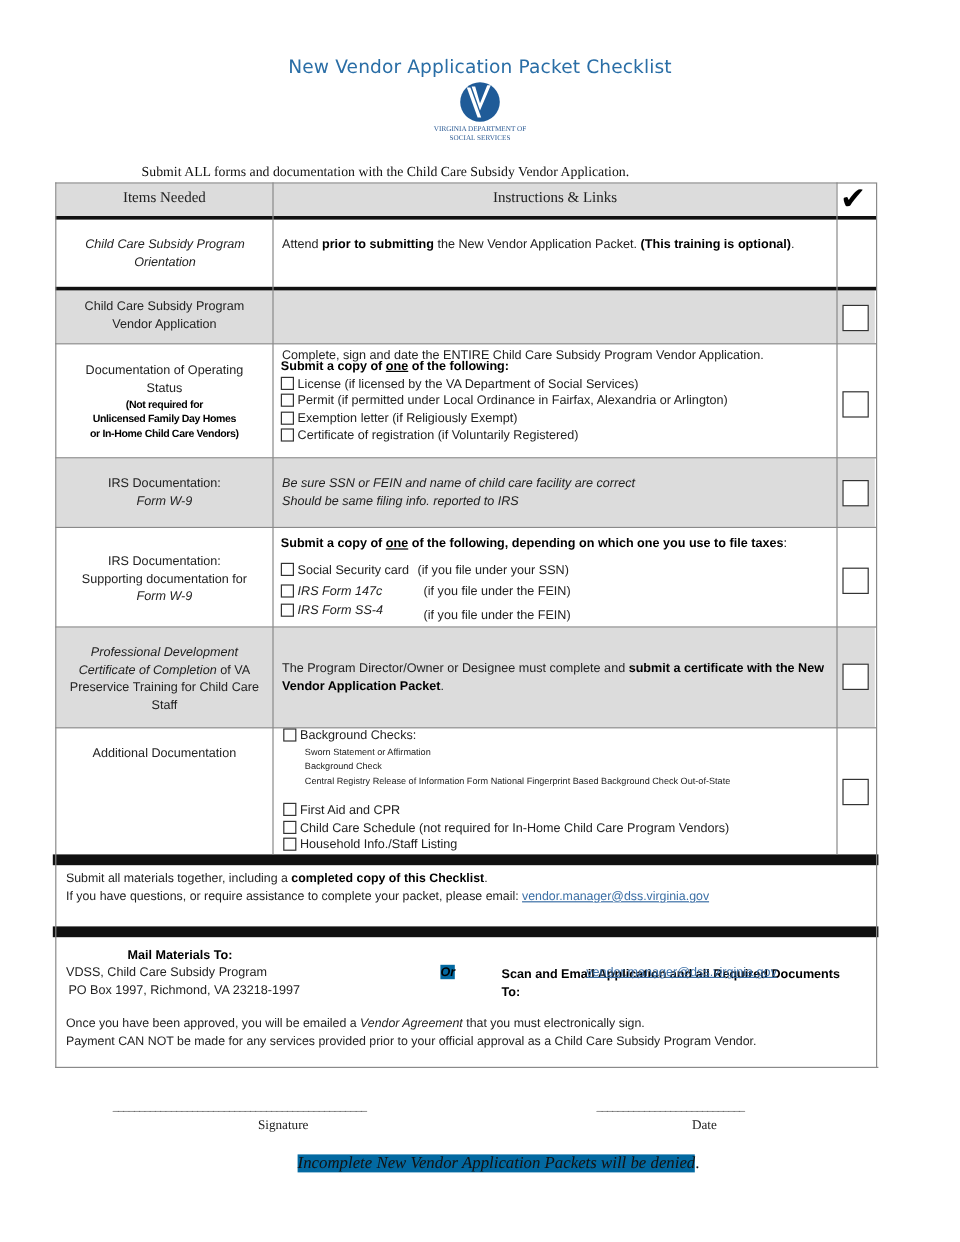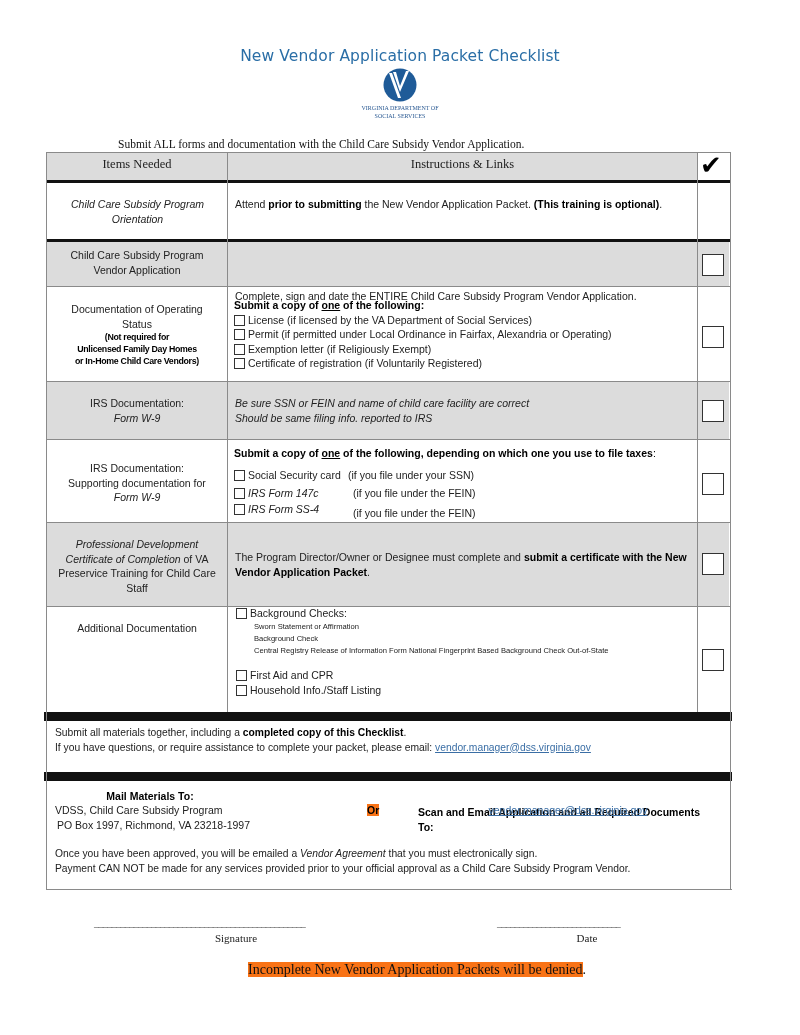--- a/index.html
+++ b/index.html
@@ -19,21 +19,21 @@
   .txt { position: absolute; font-size: 10.5px; line-height: 14.5px; color: #222; }
   .sm { font-size: 8.8px; line-height: 12px; }
   .center { text-align: center; }
   .serif { font-family: "Liberation Serif", serif; }
   b, .b { font-weight: bold; color: #000; }
   i, .i { font-style: italic; }
   .cb { display: inline-block; width: 11px; height: 11px; border: 1px solid #333; box-sizing: border-box;
         vertical-align: -2px; margin-right: 3px; background: #fff; }
   .bigcb { position: absolute; left: 702px; width: 22px; height: 22px; border: 1.5px solid #333; box-sizing: border-box; background: #fff; }
   .link { color: #3a6ea5; text-decoration: underline; }
-  .hl { background: #f97316; }
+  .hl { background: #0369a1; font-style: italic; }
   .u { text-decoration: underline; }
 </style>
 </head>
 <body>
 
 <div class="abs title">New Vendor Application Packet Checklist</div>
 <svg class="abs logo" viewBox="0 0 34 34">
   <circle cx="17" cy="17" r="16.5" fill="#1f5b98"></circle>
   <path d="M6 5 L15 30 L18 30 L9 5 Z" fill="#fff"></path>
   <path d="M10 4 L17 24 L26 3 L23 3 L17 18 L13 4 Z" fill="#fff"></path>
@@ -85,21 +85,21 @@
 <div class="txt center" style="left:47px; width:180px; top:302px;">
   <div>Documentation of Operating</div>
   <div>Status</div>
   <div class="sm b" style="letter-spacing:-0.3px;">(Not required for</div>
   <div class="sm b" style="letter-spacing:-0.3px;">Unlicensed Family Day Homes</div>
   <div class="sm b" style="letter-spacing:-0.3px;">or In-Home Child Care Vendors)</div>
 </div>
 <div class="txt" style="left:234px; top:298px;">
   <div class="b"><span>Submit a copy of </span><span class="u">one</span><span> of the following:</span></div>
   <div><span class="cb"></span><span>License (if licensed by the VA Department of Social Services)</span></div>
-  <div><span class="cb"></span><span>Permit (if permitted under Local Ordinance in Fairfax, Alexandria or Operating)</span></div>
+  <div><span class="cb"></span><span>Permit (if permitted under Local Ordinance in Fairfax, Alexandria or Arlington)</span></div>
   <div><span class="cb"></span><span>Exemption letter (if Religiously Exempt)</span></div>
   <div><span class="cb"></span><span>Certificate of registration (if Voluntarily Registered)</span></div>
 </div>
 <div class="bigcb" style="top:326px;"></div>
 
 <div class="txt center" style="left:47px; width:180px; top:396px;">
   <div>IRS Documentation:</div>
   <div class="i">Form W-9</div>
 </div>
 <div class="txt" style="left:235px; top:396px;font-style:italic;">
@@ -142,20 +142,21 @@
 <div class="txt" style="left:236px; top:606px;">
   <span class="cb"></span><span>Background Checks:</span>
 </div>
 <div class="txt" style="left:254px; top:621px; font-size:7.6px; line-height:12px;">
   <div>Sworn Statement or Affirmation</div>
   <div>Background Check</div>
   <div>Central Registry Release of Information Form National Fingerprint Based Background Check Out-of-State</div>
 </div>
 <div class="txt" style="left:236px; top:668px;">
   <div><span class="cb"></span><span>First Aid and CPR</span></div>
+  <div><span class="cb"></span><span>Child Care Schedule (not required for In-Home Child Care Program Vendors)</span></div>
   <div><span class="cb"></span><span>Household Info./Staff Listing</span></div>
 </div>
 <div class="bigcb" style="top:649px;"></div>
 
 <div class="txt" style="left:55px; top:726px; font-size:10.3px;">
   <div><span>Submit all materials together, including a </span><b>completed copy of this Checklist</b><span>.</span></div>
   <div><span>If you have questions, or require assistance to complete your packet, please email:  </span><span class="link">vendor.manager@dss.virginia.gov</span></div>
 </div>
 
 <div class="txt b" style="left:55px; width:190px; top:789px; text-align:center;">Mail Materials To:</div>

